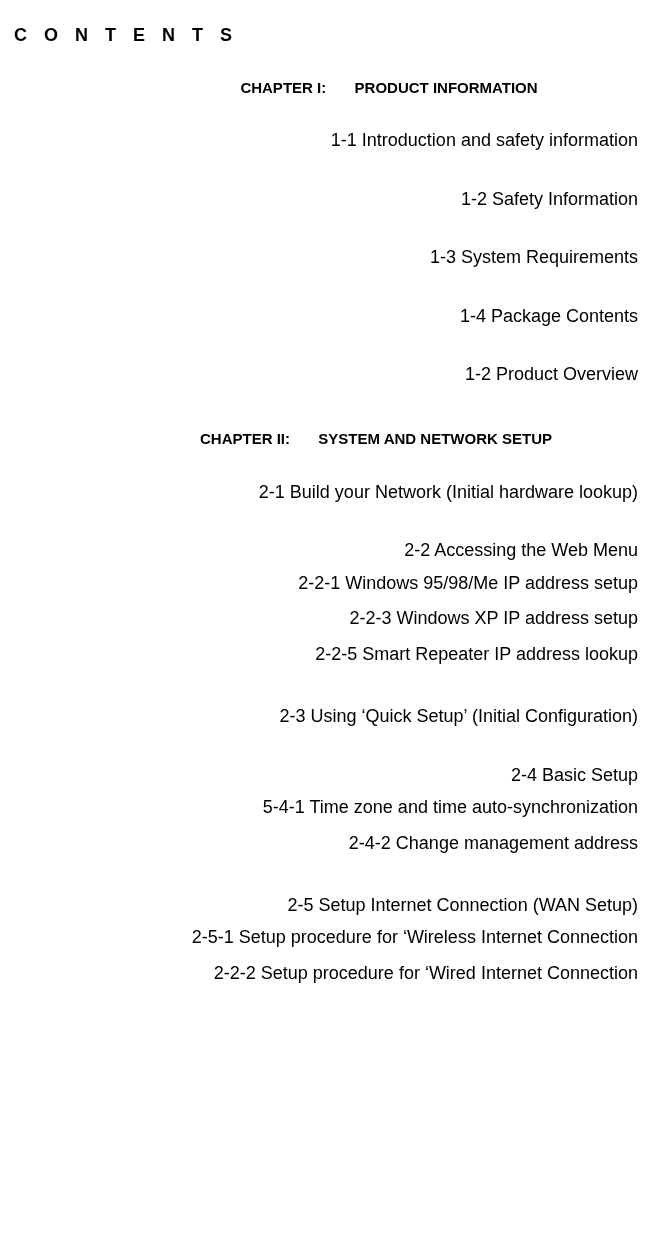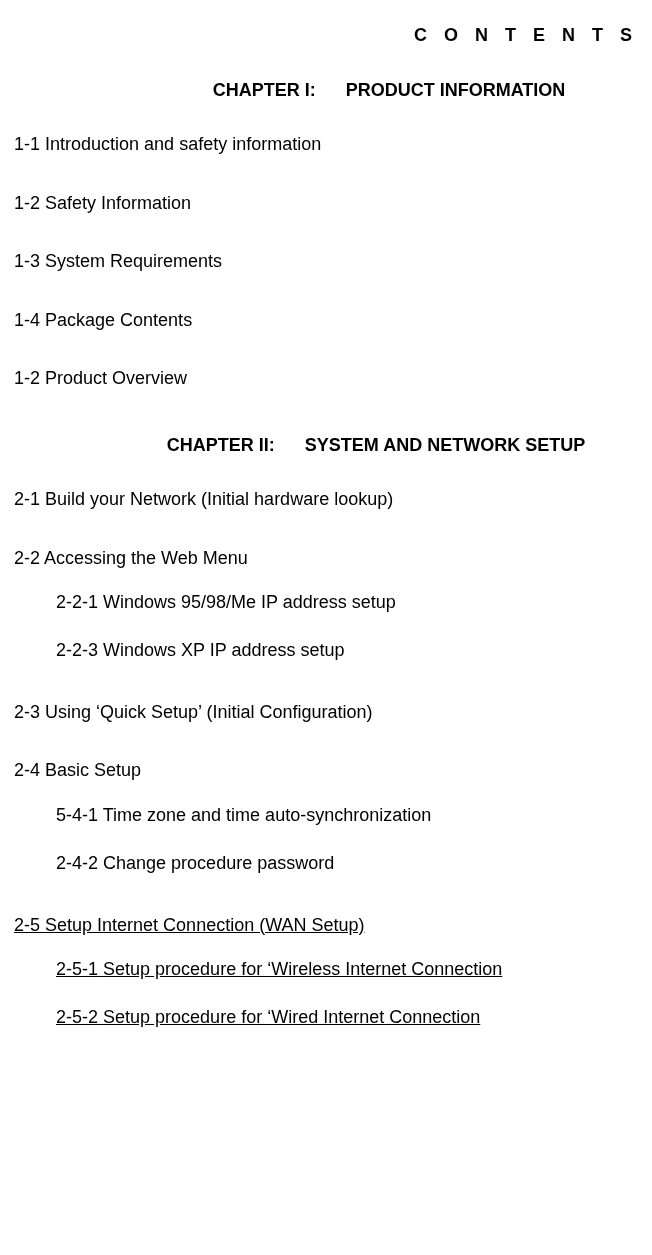--- a/index.html
+++ b/index.html
@@ -11,57 +11,57 @@
   }
   .page {
     width: 652px;
     min-height: 1255px;
     box-sizing: border-box;
     padding: 24px 14px 40px 14px;
     font-size: 18px;
     line-height: 1.25;
   }
   .title {
-    text-align: right;
+    text-align: left;
     font-weight: 700;
     letter-spacing: 6px;
     margin-bottom: 32px;
     font-size: 18px;
   }
   .chapter {
     text-align: center;
     font-weight: 700;
     margin: 18px 0 32px 0;
-    font-size: 18px;
+    font-size: 15px;
     padding-left: 130px;
     padding-right: 4px;
   }
   .chapter2 {
     padding-left: 100px;
     padding-right: 0;
   }
   .ch-label {
     display: inline;
   }
   .ch-gap {
     display: inline-block;
     width: 20px;
   }
   .sec {
     margin: 0 0 36px 0;
+    text-align: right;
   }
   .sec-last {
     margin-bottom: 0;
-    text-decoration: underline;
   }
   .sec-title {
     margin: 0 0 4px 0;
   }
   .sub {
-    margin: 20px 0 0 42px;
+    margin: 8px 0 0 42px;
     line-height: 1.55;
   }
   .chapter-block {
     margin-top: 44px;
   }
 </style>
 </head>
 <body>
 
 <div class="page">
@@ -113,51 +113,55 @@
         <span>Accessing the Web Menu</span>
       </div>
       <div class="sub">
         <span>2-2-1</span>
         <span>Windows 95/98/Me IP address setup</span>
       </div>
       <div class="sub">
         <span>2-2-3</span>
         <span>Windows XP IP address setup</span>
       </div>
+      <div class="sub">
+        <span>2-2-5</span>
+        <span>Smart Repeater IP address lookup</span>
+      </div>
     </div>
 
     <div class="sec">
       <span>2-3</span>
       <span>Using ‘Quick Setup’ (Initial Configuration)</span>
     </div>
 
     <div class="sec">
       <div class="sec-title">
         <span>2-4</span>
         <span>Basic Setup</span>
       </div>
       <div class="sub">
         <span>5-4-1</span>
         <span>Time zone and time auto-synchronization</span>
       </div>
       <div class="sub">
         <span>2-4-2</span>
-        <span>Change procedure password</span>
+        <span>Change management address</span>
       </div>
     </div>
 
     <div class="sec sec-last">
       <div class="sec-title">
         <span>2-5</span>
         <span>Setup Internet Connection (WAN Setup)</span>
       </div>
       <div class="sub">
         <span>2-5-1</span>
         <span>Setup procedure for ‘Wireless Internet Connection</span>
       </div>
       <div class="sub">
-        <span>2-5-2</span>
+        <span>2-2-2</span>
         <span>Setup procedure for ‘Wired Internet Connection</span>
       </div>
     </div>
 
   </div>
 </div>
 
 </body></html>

